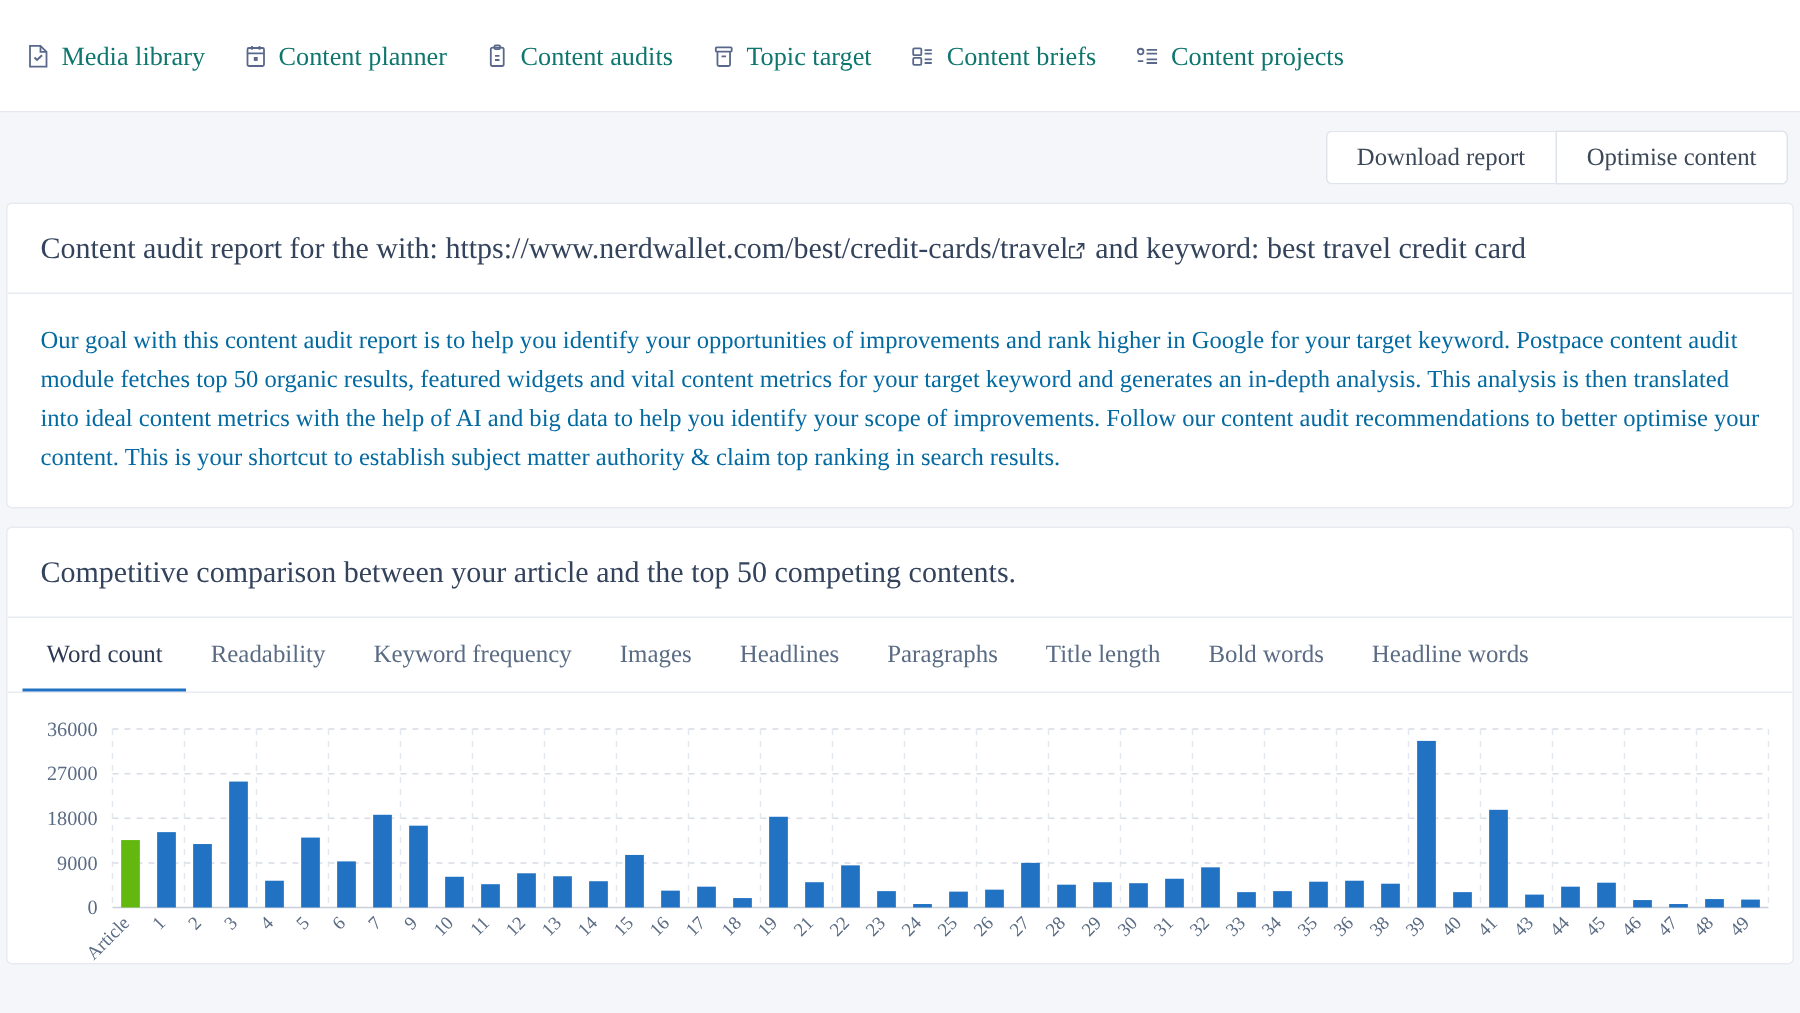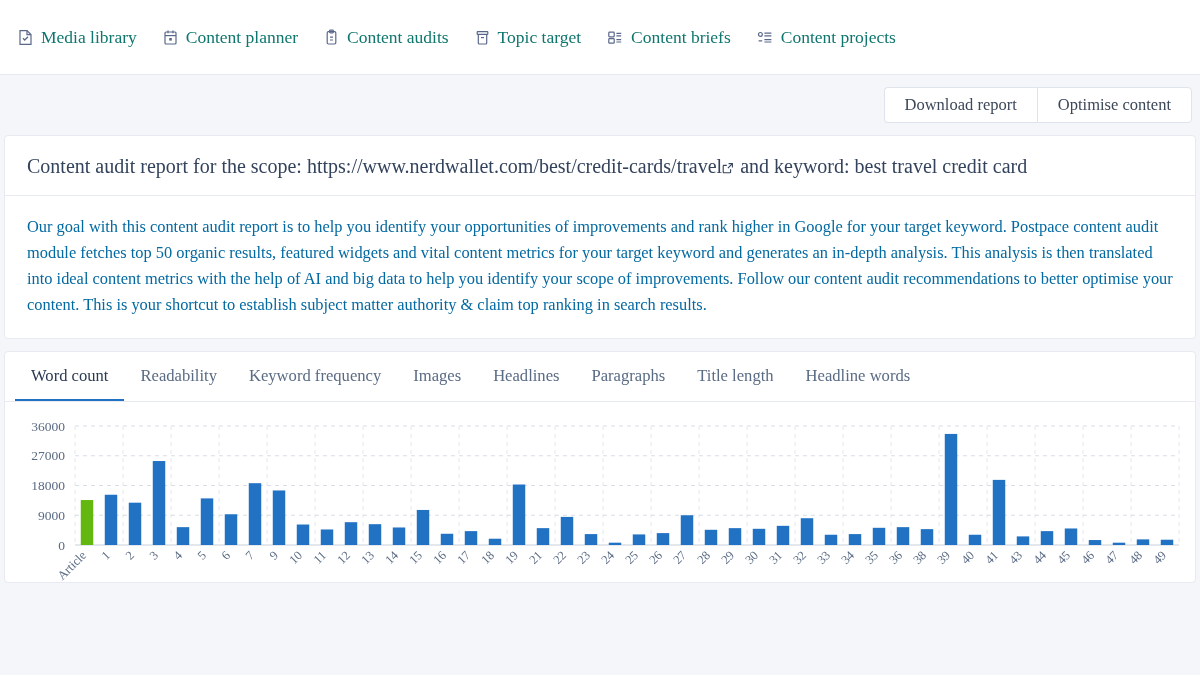--- a/index.html
+++ b/index.html
@@ -187,39 +187,41 @@
   </div>
 </div>
 
 <div class="actionbar">
   <button class="btn first">Download report</button>
   <button class="btn last">Optimise content</button>
 </div>
 
 <div class="card">
   <div class="card-head">
-    <span>Content audit report for the scope: </span><span>https://www.nerdwallet.com/best/credit-cards/travel</span><span class="ext-ico"><svg width="12" height="12" viewBox="0 0 12 12" fill="none" stroke="#34435c" stroke-width="1.1">
+    <span>Content audit report for the with: </span><span>https://www.nerdwallet.com/best/credit-cards/travel</span><span class="ext-ico"><svg width="12" height="12" viewBox="0 0 12 12" fill="none" stroke="#34435c" stroke-width="1.1">
           <path d="M6.6 1.6h3.8v3.8"></path>
           <path d="M10.4 1.6L5.9 6.1"></path>
           <path d="M8.6 7.2v2.9c0 .4-.3.7-.7.7H1.9c-.4 0-.7-.3-.7-.7V4.1c0-.4.3-.7.7-.7h2.9"></path>
         </svg></span><span> and keyword: best travel credit card</span>
   </div>
   <div class="card-body">Our goal with this content audit report is to help you identify your opportunities of improvements and rank higher in Google for your target keyword. Postpace content audit module fetches top 50 organic results, featured widgets and vital content metrics for your target keyword and generates an in-depth analysis. This analysis is then translated into ideal content metrics with the help of AI and big data to help you identify your scope of improvements. Follow our content audit recommendations to better optimise your content. This is your shortcut to establish subject matter authority &amp; claim top ranking in search results.</div>
 </div>
 
 <div class="card">
+  <div class="card-head">Competitive comparison between your article and the top 50 competing contents.</div>
 
   <div class="tabs" id="tabs-container">
       <div class="tab active">Word count</div>
       <div class="tab">Readability</div>
       <div class="tab">Keyword frequency</div>
       <div class="tab">Images</div>
       <div class="tab">Headlines</div>
       <div class="tab">Paragraphs</div>
       <div class="tab">Title length</div>
+      <div class="tab">Bold words</div>
       <div class="tab">Headline words</div>
     </div>
 
   <div class="chart-wrap">
     <svg class="chart-svg" id="chart" width="1180" height="175">
         <text x="52" y="131.5" text-anchor="end" class="ylabel">0</text>
         <line x1="62" y1="97.25" x2="1166" y2="97.25" class="gridline"></line>
         <text x="52" y="101.75" text-anchor="end" class="ylabel">9000</text>
         <line x1="62" y1="67.5" x2="1166" y2="67.5" class="gridline"></line>
         <text x="52" y="72" text-anchor="end" class="ylabel">18000</text>

